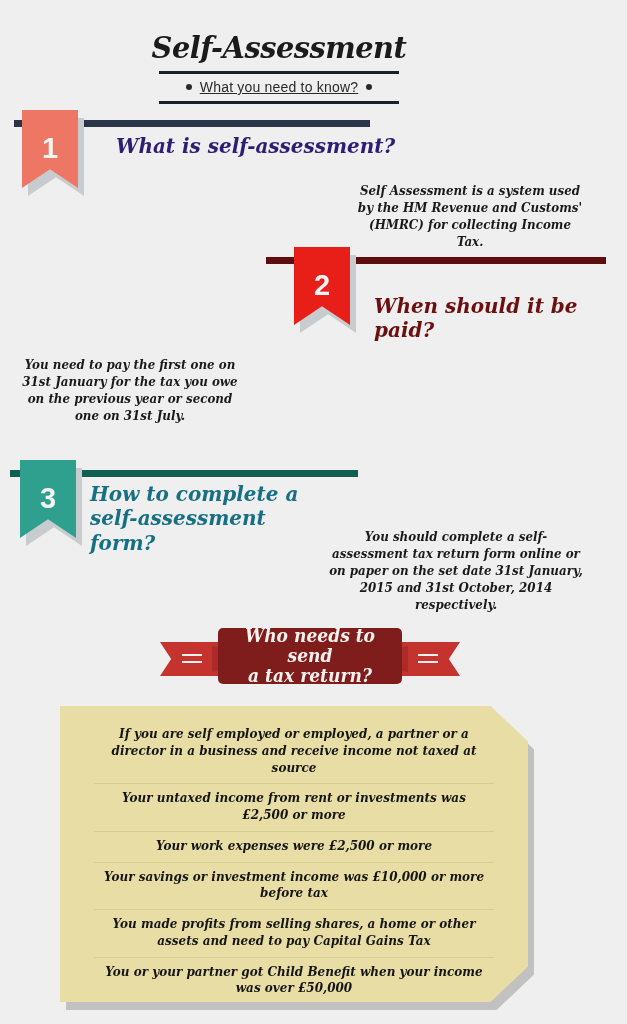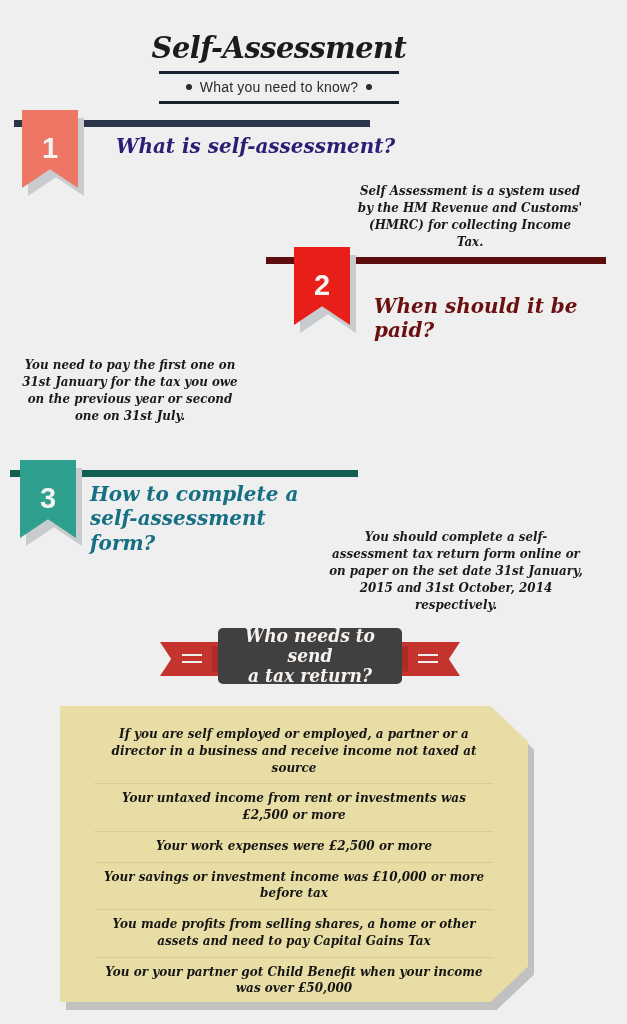--- a/index.html
+++ b/index.html
@@ -20,21 +20,21 @@
     font-size:30px;letter-spacing:-0.5px;
     color:#1b1b1b;margin-top:30px;
     transform:scaleX(0.96);
   }
   .hdr-rules{position:relative;width:240px;margin:6px auto 0 auto;}
   .hdr-line{height:3px;background:#17202b;width:100%;}
   .hdr-sub{
     font-family:"Liberation Sans", sans-serif;
     font-size:14px;color:#2a2a2a;
     padding:5px 0 6px 0;letter-spacing:0.2px;
-    display:flex;align-items:center;justify-content:center;gap:8px;
+    display:flex;align-items:center;justify-content:center;gap:8px;text-decoration:underline;
   }
   .dot{display:inline-block;width:6px;height:6px;border-radius:50%;background:#2a2a2a;}
 
   
   .sect{position:absolute;}
   .rule{position:absolute;height:7px;}
   .ribbon{position:absolute;width:56px;}
   .ribbon .shadow{
     position:absolute;left:6px;top:8px;width:56px;height:100%;
     background:#c8ccce;
@@ -69,21 +69,21 @@
   .banner{position:absolute;left:160px;top:628px;width:300px;height:62px;}
   .banner .tail{position:absolute;top:14px;width:62px;height:34px;background:#c4332d;}
   .banner .tail.l{left:0;clip-path:polygon(0 0,100% 0,100% 100%,0 100%,18% 50%);}
   .banner .tail.r{right:0;clip-path:polygon(0 0,100% 0,82% 50%,100% 100%,0 100%);}
   .banner .fold{position:absolute;top:18px;width:22px;height:26px;background:#ad2b26;}
   .banner .fold.l{left:52px;clip-path:polygon(0 0,100% 14%,100% 86%,0 100%);}
   .banner .fold.r{right:52px;clip-path:polygon(0 14%,100% 0,100% 100%,0 86%);}
   .banner .stripe{position:absolute;height:1.5px;background:#efefef;width:20px;}
   .banner .mid{
     position:absolute;left:58px;top:0;width:184px;height:56px;
-    background:#404040;border-radius:5px;
+    background:#7f1d1d;border-radius:5px;
     display:flex;align-items:center;justify-content:center;
   }
   .banner .mid-txt{
     color:#f7f2ee;text-align:center;
     font-family:"DejaVu Serif", serif;
     font-weight:bold;font-style:italic;
     font-size:18px;line-height:1.12;
     transform:scaleX(0.95);
   }
 

